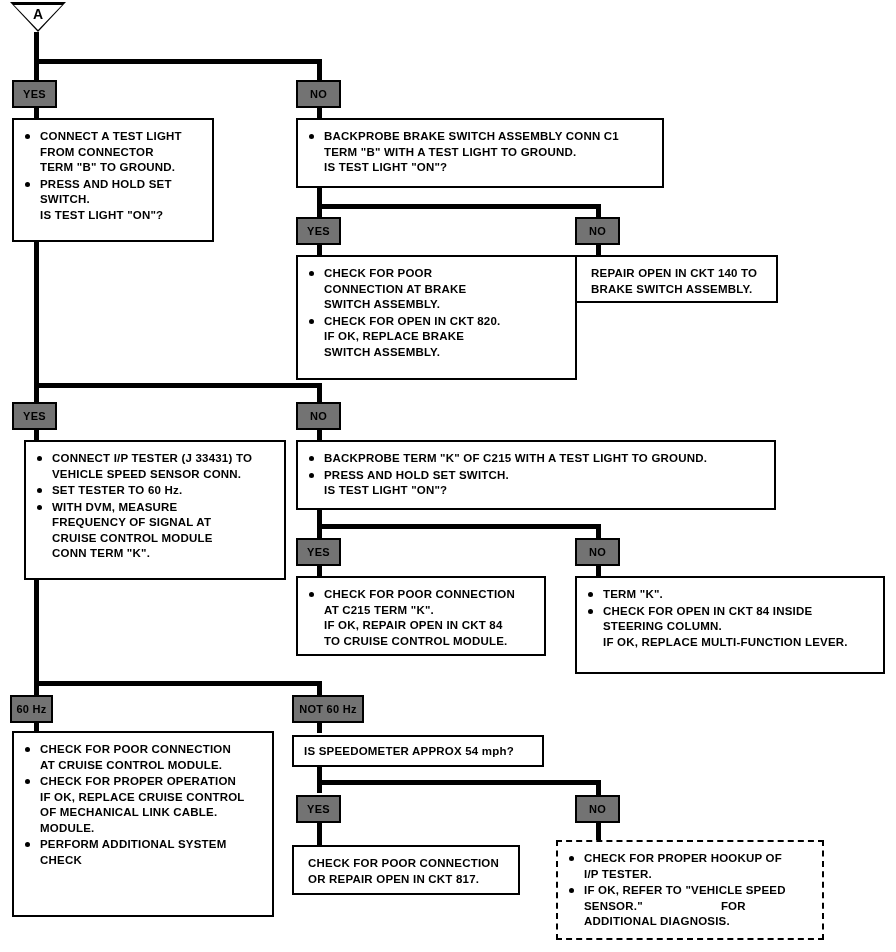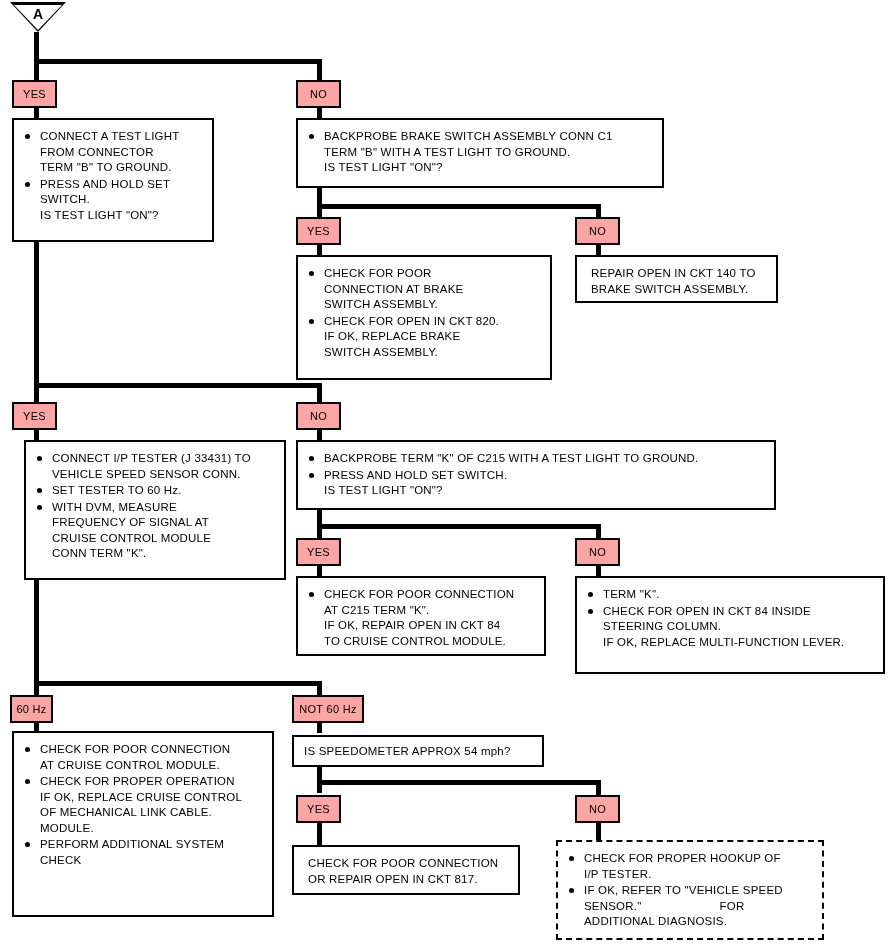--- a/index.html
+++ b/index.html
@@ -20,26 +20,26 @@
   }
   
   .line {
     position: absolute;
     background: #000000;
   }
   
   .chip {
     position: absolute;
     border: 2px solid #000000;
-    background: #fca5a5;
+    background: #737373;
     display: flex;
     align-items: center;
     justify-content: center;
     font-size: 11px;
-    font-weight: normal;
+    font-weight: bold;
     letter-spacing: 0.3px;
     color: #000000;
     box-sizing: border-box;
     height: 28px;
     z-index: 3;
   }
   
   .box {
     position: absolute;
     border: 2px solid #000000;
@@ -67,21 +67,21 @@
     left: 1px;
     top: 5px;
     width: 5px;
     height: 5px;
     border-radius: 50%;
     background: #000000;
   }
   .ln {
     display: block;
     font-size: 11.5px;
-    font-weight: normal;
+    font-weight: bold;
     line-height: 15.5px;
     letter-spacing: 0.2px;
     color: #000000;
     white-space: pre;
   }
   .plain .ln {
     display: block;
   }
   .plain {
     padding: 9px 14px;
@@ -175,21 +175,21 @@
   <div class="line" style="left:317px; top:204px; width:284px; height:5px;"></div>
   <div class="line" style="left:596px; top:204px; width:5px; height:14px;"></div>
   <div class="line" style="left:317px; top:204px; width:5px; height:14px;"></div>
 
   <div class="chip" style="left:296px; top:217px; width:45px;">YES</div>
   <div class="chip" style="left:575px; top:217px; width:45px;">NO</div>
 
   <div class="line" style="left:317px; top:243px; width:5px; height:14px;"></div>
   <div class="line" style="left:596px; top:243px; width:5px; height:14px;"></div>
 
-  <div class="box" style="left:296px; top:255px; width:256px; height:125px;">
+  <div class="box" style="left:296px; top:255px; width:281px; height:125px;">
     <ul>
       <li>
         <span class="ln">CHECK FOR POOR</span>
         <span class="ln">CONNECTION AT BRAKE</span>
         <span class="ln">SWITCH ASSEMBLY.</span>
       </li>
       <li>
         <span class="ln">CHECK FOR OPEN IN CKT 820.</span>
         <span class="ln">IF OK, REPLACE BRAKE</span>
         <span class="ln">SWITCH ASSEMBLY.</span>

